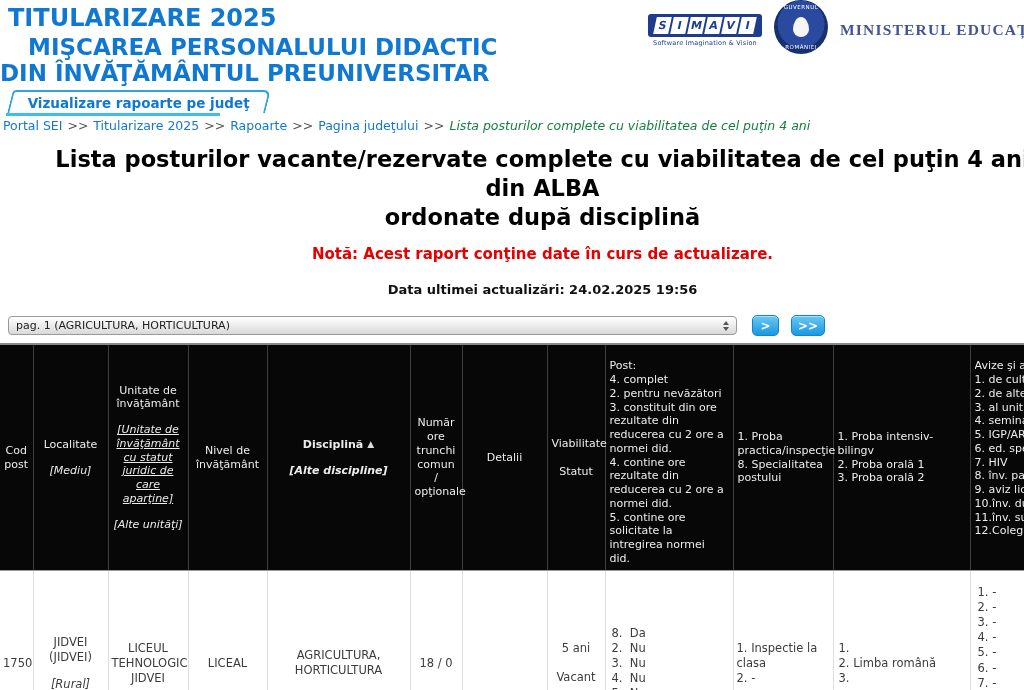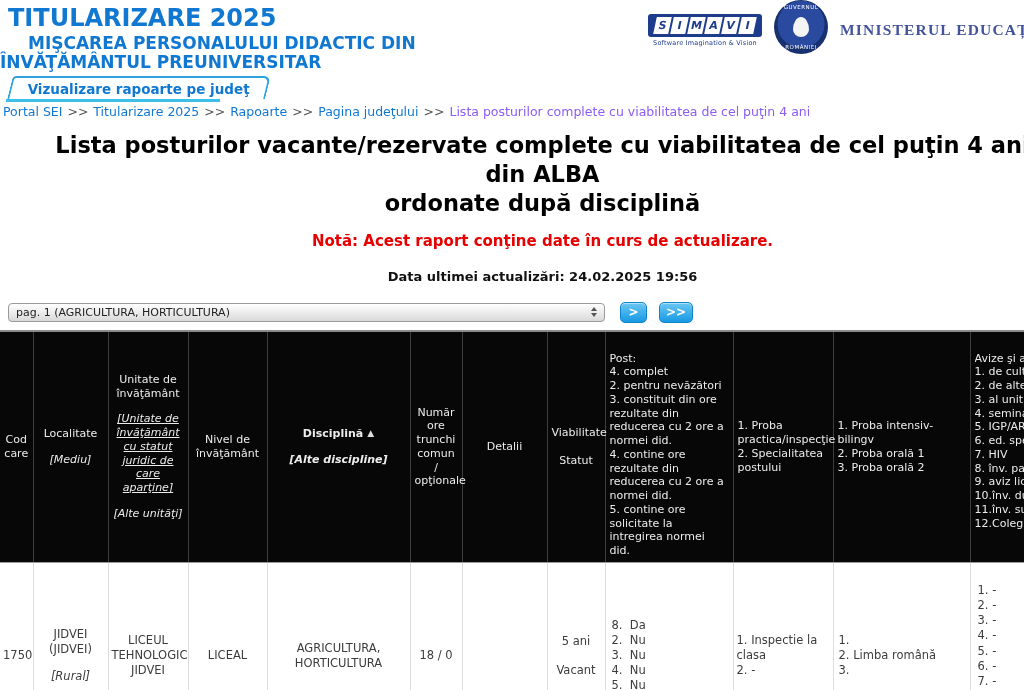--- a/index.html
+++ b/index.html
@@ -3,21 +3,21 @@
 <meta charset="utf-8">
 <style>
   * { margin:0; padding:0; box-sizing:border-box; }
   html, body { width:1024px; height:690px; overflow:hidden; background:#fff;
     font-family:"DejaVu Sans", "Liberation Sans", sans-serif; }
   .page { width:1085px; position:relative; }
 
   
   .masthead { position:relative; padding-top:4px; }
   .h1 { color:var(--accent-blue,#1178d2); font-size:24px; font-weight:bold; margin-left:8px; line-height:1.2; }
-  .h2 { color:var(--accent-blue,#1178d2); font-size:17px; font-weight:bold; width:545px;
+  .h2 { color:var(--accent-blue,#1178d2); font-size:23px; font-weight:bold; width:545px;
         text-indent:28px; line-height:1.15; margin-top:1px; }
   .logo-strip { position:absolute; top:6px; left:648px; width:370px; display:flex; align-items:center; gap:12px; }
   .simavi { display:flex; flex-direction:column; align-items:center; }
   .simavi-box { background:var(--simavi-navy,#1e3c8c); border-radius:3px; padding:3px 7px; display:flex; gap:2px; }
   .simavi-tile { width:15px; height:17px; background:#fff; transform:skewX(-12deg);
         color:var(--simavi-navy,#1e3c8c); font-weight:bold; font-size:11px;
         display:flex; align-items:center; justify-content:center; }
   .simavi-tag { font-size:6.5px; color:var(--simavi-navy,#1e3c8c); margin-top:2px; letter-spacing:.2px; }
   .gov-seal { width:54px; height:54px; border-radius:50%; background:radial-gradient(circle at 50% 45%, #2a4aa0 0 58%, #17306f 59% 100%);
         position:relative; display:flex; flex-direction:column; align-items:center; justify-content:space-between;
@@ -31,30 +31,30 @@
   
   .tab-row { margin-left:10px; margin-top:3px; }
   .tab { display:inline-block; border:2px solid var(--tab-border,#2fa3dc); border-bottom:none;
         border-radius:4px 7px 0 0; transform:skewX(-14deg); padding:1px 16px; background:#fdfeff; }
   .tab span { display:inline-block; transform:skewX(14deg); color:var(--accent-blue,#1178d2);
         font-weight:bold; font-size:13.5px; }
   .tab-bar { width:214px; height:3px; background:var(--tab-bar,#3cc0ea); margin-left:-4px; }
   .breadcrumb { margin:2px 0 0 3px; font-size:12.5px; color:#555; }
   .breadcrumb a { color:var(--accent-blue,#1178d2); text-decoration:none; cursor:pointer; }
   .bc-sep { color:#555; margin:0 5px; }
-  .bc-current { color:#8b5cf6; }
+  .bc-current { color:#15803d;font-style:italic; }
 
   
   .report-title { margin-top:12px; text-align:center; font-size:22.5px; font-weight:bold; color:#000; line-height:1.3; }
   .report-note { margin-top:13px; text-align:center; font-size:15px; font-weight:bold; color:var(--note-red,#e60000); }
   .report-date { margin-top:19px; text-align:center; width:1085px; font-size:13px; font-weight:bold; color:#111; }
 
   
   .pag-row { margin:18px 0 0 8px; display:flex; align-items:center; }
-  .page-select { position:relative; width:597px; height:19px; border:1px solid #9a9a9a; border-radius:4px;
+  .page-select { position:relative; width:729px; height:19px; border:1px solid #9a9a9a; border-radius:4px;
         background:linear-gradient(#ffffff,#d9d9d9); font-size:11px; color:#222;
         display:flex; align-items:center; padding:0 22px 0 7px; cursor:default; }
   .sel-arrows { position:absolute; right:7px; top:50%; transform:translateY(-50%);
         display:flex; flex-direction:column; gap:2px; }
   .tri-up { width:0; height:0; border-left:3.5px solid transparent; border-right:3.5px solid transparent;
         border-bottom:4.5px solid #555; }
   .tri-down { width:0; height:0; border-left:3.5px solid transparent; border-right:3.5px solid transparent;
         border-top:4.5px solid #555; }
   .nav-btn { height:21px; border:1px solid #0f86c8; border-radius:5px; color:#fff; font-weight:bold;
         font-size:12px; display:inline-flex; align-items:center; justify-content:center;
@@ -73,21 +73,21 @@
         border-right:1px solid #ddd; padding:2px 3px; height:186px; text-align:center; line-height:1.3; }
   .gap { height:12px; }
   .it { font-style:italic;text-align:center; }
   .link { text-decoration:underline; cursor:pointer; }
   .b { font-weight:bold; }
   .b-it { font-weight:bold; font-style:italic; }
   .sort-arrow { font-size:9px; color:#dcdcdc; margin-left:4px; vertical-align:1px; }
   .left-block { text-align:left; }
   .pline, .aline, .dline { white-space:pre-wrap; text-align:left; }
   .aline { white-space:nowrap; overflow:hidden; }
-  th.top-align, td.top-align { vertical-align:top; padding-top:20px; }
+  th.top-align, td.top-align { vertical-align:top; padding-top:14px; }
   .vgap { height:14px; }
 </style>
 </head>
 <body>
 
 <div class="page">
 
   <div class="masthead">
     <div class="h1">TITULARIZARE 2025</div>
     <div class="h2">MIŞCAREA PERSONALULUI DIDACTIC DIN ÎNVĂŢĂMÂNTUL PREUNIVERSITAR</div>
@@ -155,21 +155,21 @@
         <col style="width:85px">
         <col style="width:58px">
       <col style="width:128px">
         <col style="width:100px">
         <col style="width:137px">
         <col style="width:115px">
     </colgroup>
     <tbody>
         <tr>
       <th>
-        <div>Cod care</div>
+        <div>Cod post</div>
       </th>
       <th>
         <div>Localitate</div>
         <div class="gap"></div>
         <div class="it">[Mediu]</div>
       </th>
       <th>
         <div>Unitate de învăţământ</div>
         <div class="gap"></div>
         <div class="it link">[Unitate de învăţământ cu statut juridic de care aparţine]</div>
@@ -205,21 +205,21 @@
                 <div class="pline">2. pentru nevăzători</div>
                 <div class="pline">3. constituit din ore rezultate din reducerea cu 2 ore a normei did.</div>
                 <div class="pline">4. contine ore rezultate din reducerea cu 2 ore a normei did.</div>
                 <div class="pline">5. contine ore solicitate la intregirea normei did.</div>
               </div>
         </div>
       </th>
       <th>
         <div style="text-align:center">
               <div class="dline">1. Proba practica/inspecţie</div>
-              <div class="dline">2. Specialitatea postului</div>
+              <div class="dline">8. Specialitatea postului</div>
             </div>
       </th>
       <th>
         <div>
               <div class="pline">1. Proba intensiv-bilingv</div>
               <div class="pline">2. Proba orală 1</div>
               <div class="pline">3. Proba orală 2</div>
             </div>
       </th>
       <th class="top-align">

